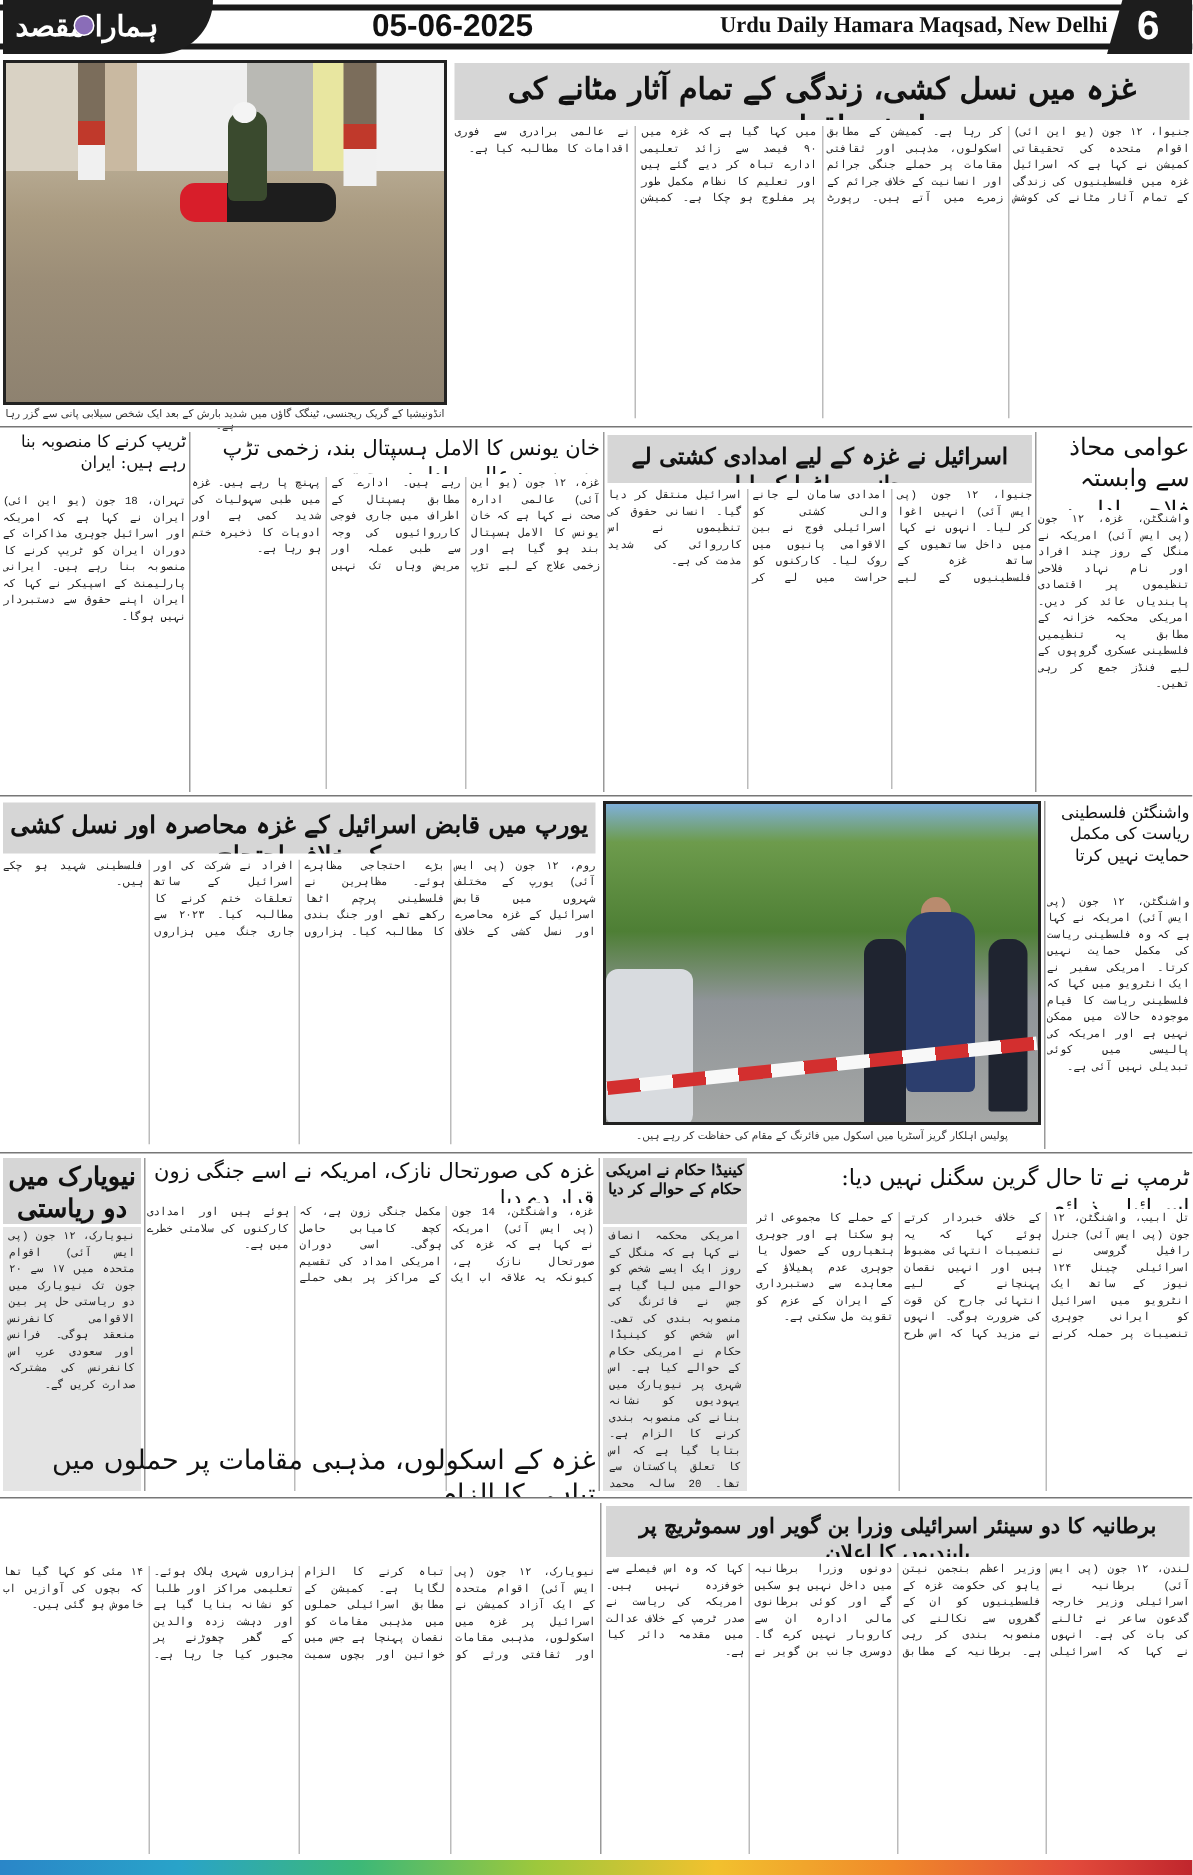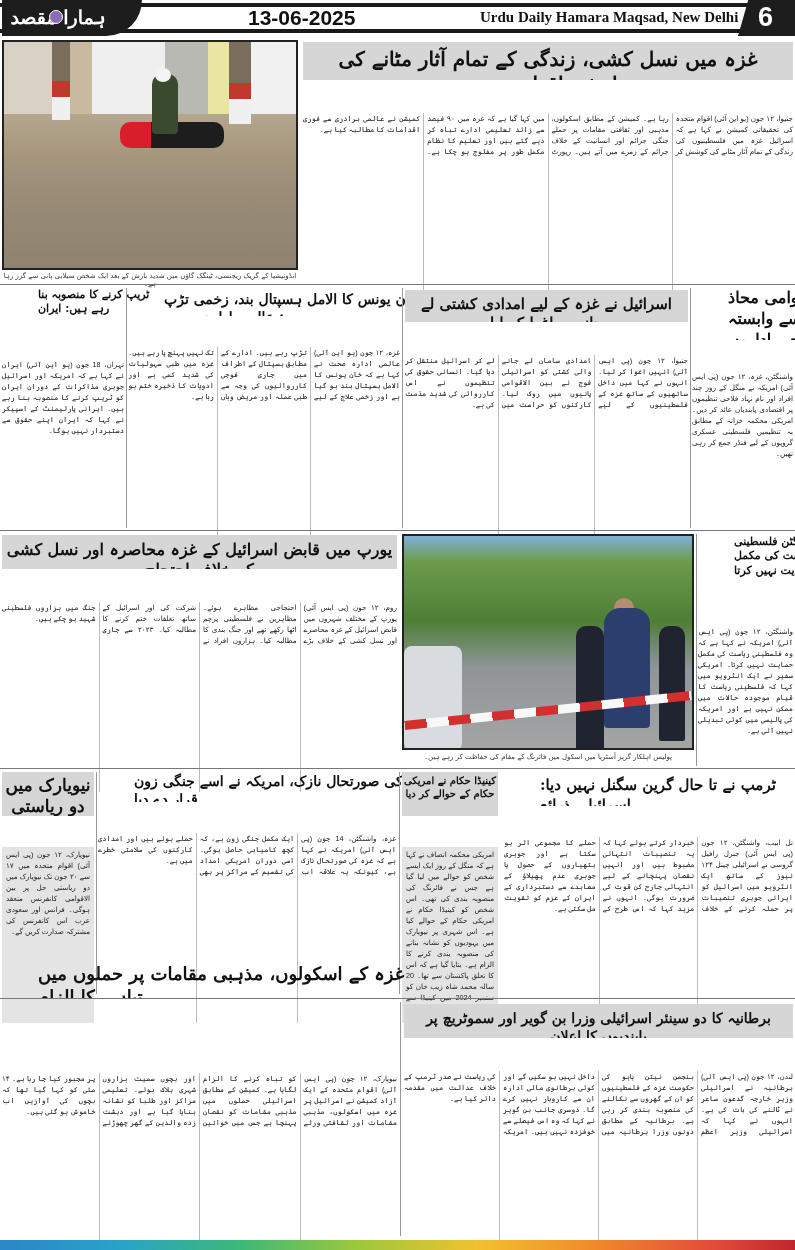--- a/index.html
+++ b/index.html
@@ -21,24 +21,24 @@
   .paper-name { position: absolute; left: 480px; top: 9px; font-family: "Liberation Serif", serif; font-weight: bold;
                 font-size: 15px; color: #111; }
   .page-num-block { position: absolute; left: 738px; top: 0; width: 57px; height: 36px; background: #1d1d1d;
                     clip-path: polygon(18% 0, 100% 0, 100% 100%, 0 100%); }
   .page-num { position: absolute; left: 758px; top: 2px; color: #fff; font-family: "Liberation Sans", sans-serif;
               font-weight: bold; font-size: 27px; }
 
   
   .head-box { position: absolute; background: #d6d6d6; direction: rtl; text-align: center;
               font-family: "DejaVu Serif", serif; font-weight: bold; color: #111; line-height: 1.25; overflow: hidden; }
-  .head-plain { position: absolute; direction: rtl; text-align: left; font-family: "DejaVu Serif", serif;
-                font-weight: bold; color: #111; line-height: 1.3; overflow: hidden; margin-left: 36px; }
-  .body-text { position: absolute; direction: rtl; text-align: justify; font-family: Liberation Sans, sans-serif;
-               font-size: 7.2px; line-height: 11px; color: #222; overflow: hidden; margin-top: 29px; }
+  .head-plain { position: absolute; direction: rtl; text-align: right; font-family: "DejaVu Serif", serif;
+                font-weight: normal; color: #111; line-height: 1.3; overflow: hidden; }
+  .body-text { position: absolute; direction: rtl; text-align: justify; font-family: Liberation Mono, monospace;
+               font-size: 7.2px; line-height: 11px; color: #222; overflow: hidden; }
   .body-text.cols3 { column-count: 3; column-gap: 7px; column-rule: 1px solid #bbb; }
   .body-text.cols4 { column-count: 4; column-gap: 7px; column-rule: 1px solid #bbb; }
   .body-text.shaded { background: #e4e4e4; padding: 2px 4px; }
   .caption { position: absolute; direction: rtl; text-align: center; font-size: 7px; color: #333; }
   .rule-h { position: absolute; height: 1px; background: #777; }
   .rule-v { position: absolute; width: 1px; background: #999; }
 
   
   .photo { position: absolute; border: 2px solid #222; overflow: hidden; }
   .flood-photo { background: linear-gradient(180deg, #e6e2d8 0%, #d8d4c8 14%, #b7aa92 30%, #a99a80 45%, #9b8d77 65%, #8e8270 100%); }
@@ -67,21 +67,21 @@
 </style>
 </head>
 <body>
 
 <div class="masthead">
   <div class="mast-bar"></div>
   <div class="logo-block">
     <div class="logo-text">ہمارا مقصد</div>
     <div class="logo-emblem"></div>
   </div>
-  <div class="date">13-06-2025</div>
+  <div class="date">05-06-2025</div>
   <div class="paper-name">Urdu Daily Hamara Maqsad, New Delhi</div>
   <div class="page-num-block"></div>
   <div class="page-num">6</div>
 </div>
 
 <div class="photo flood-photo" style="left:2px; top:40px; width:296px; height:230px;">
   <div class="bldg"></div>
   <div class="tree1"></div>
   <div class="tree2"></div>
   <div class="scooter"></div>

